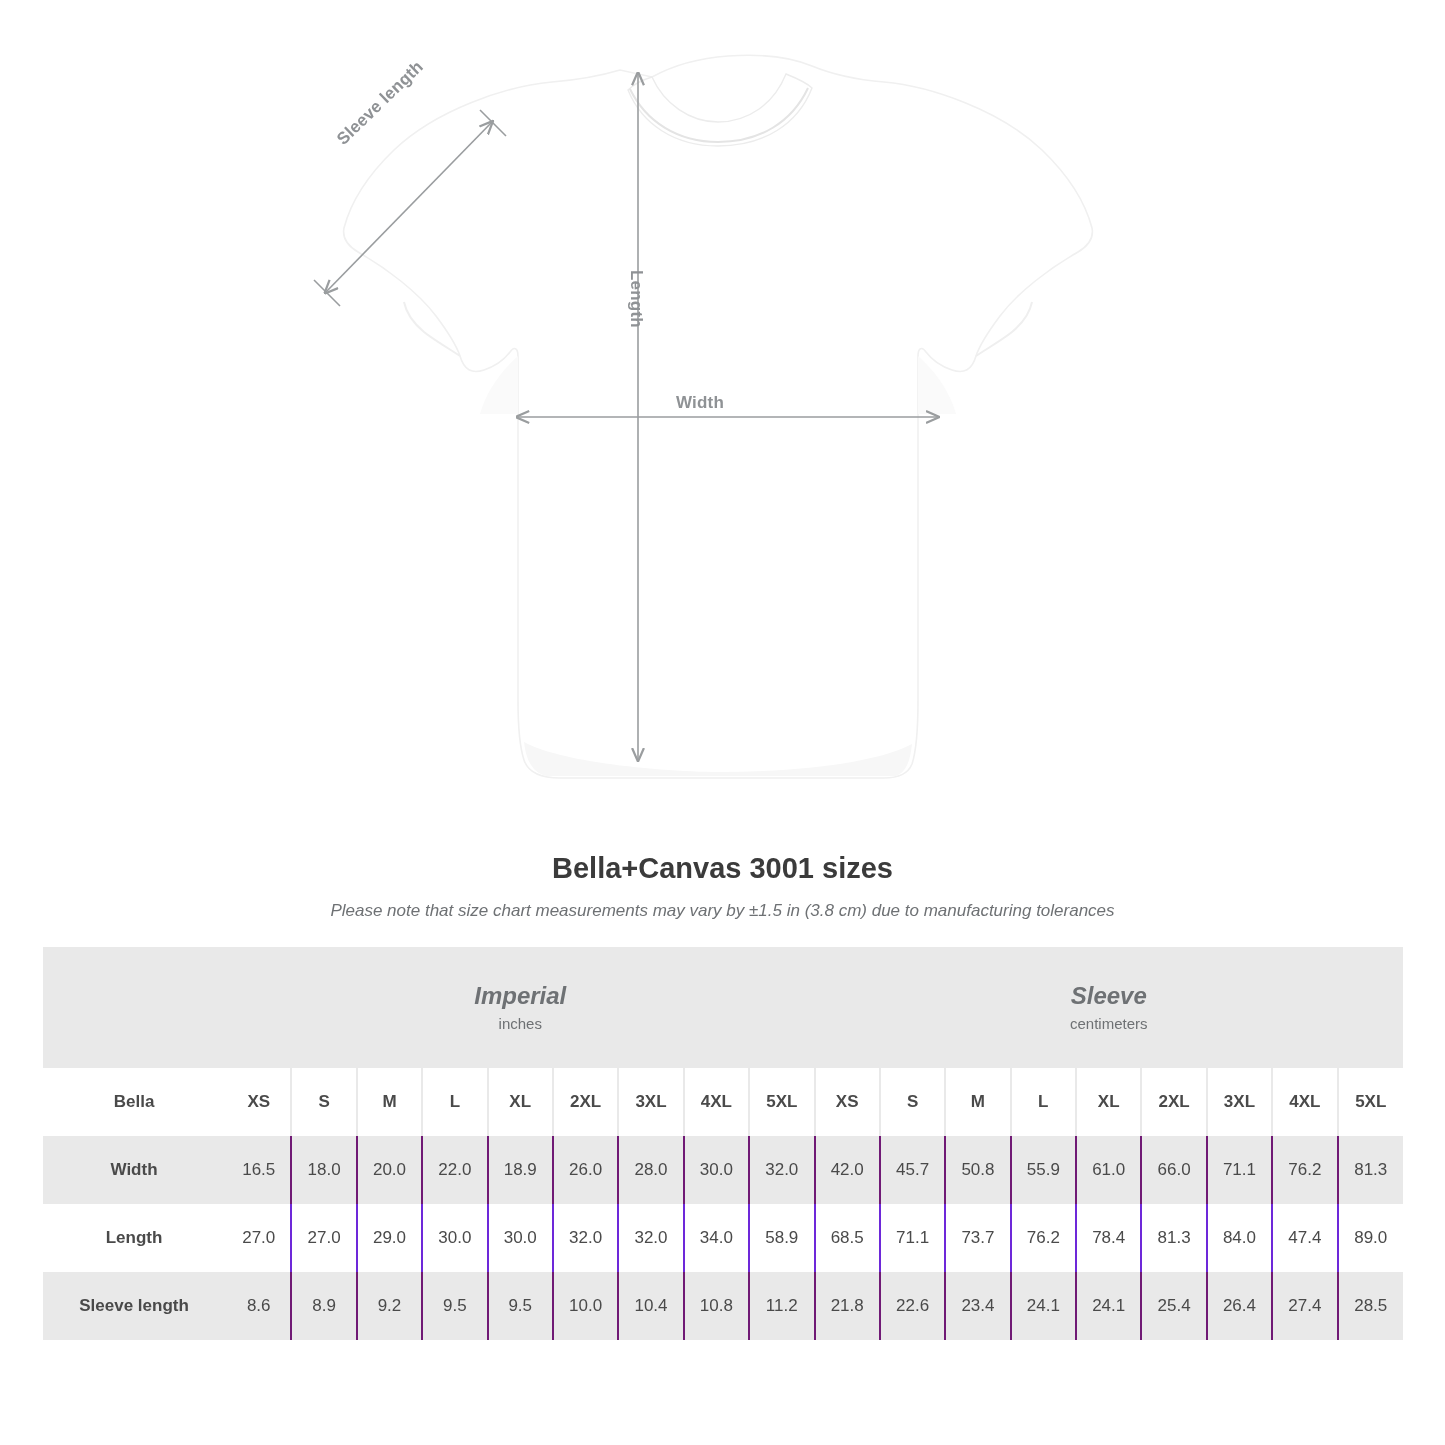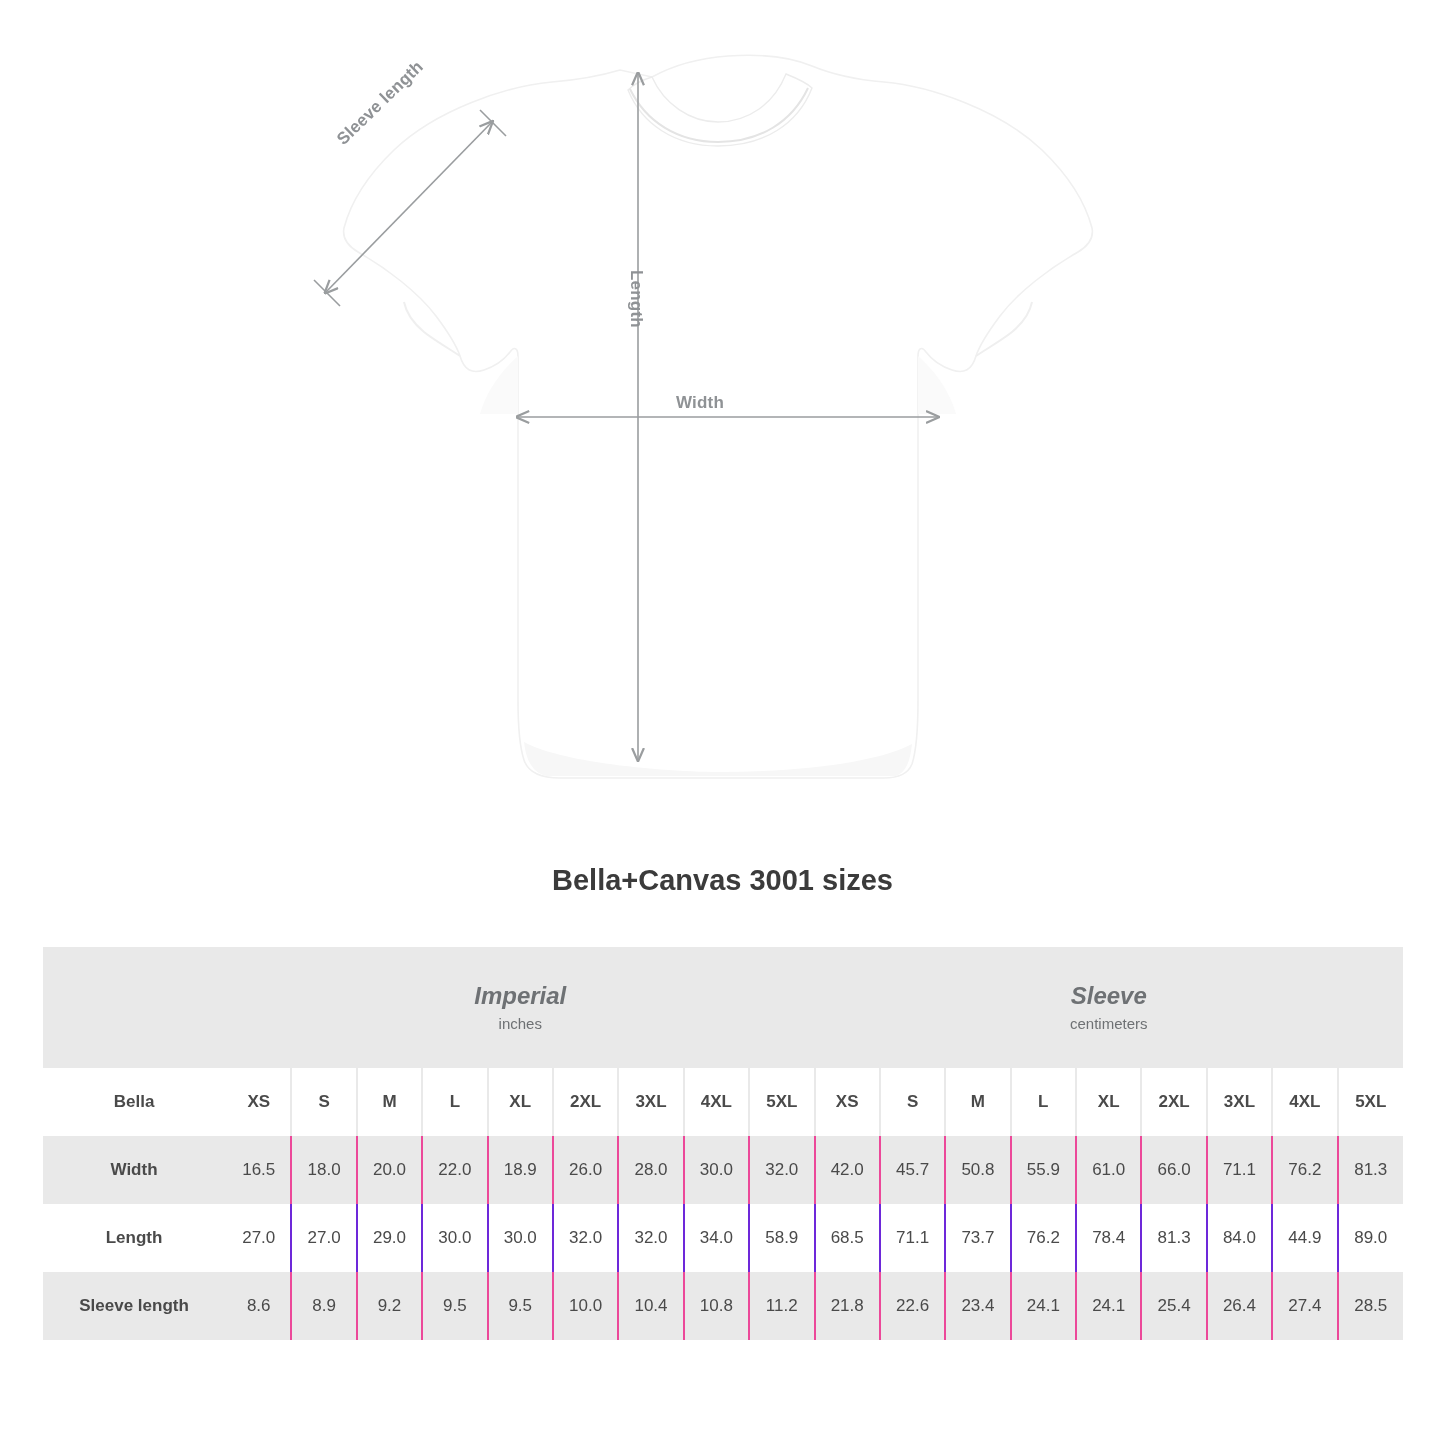--- a/index.html
+++ b/index.html
@@ -55,21 +55,21 @@
     left: 676px;
     top: 393px;
   }
 
   
   .title {
     text-align: center;
     font-size: 29px;
     font-weight: bold;
     color: #3b3b3b;
-    margin: 12px;
+    margin: 0;
     padding-top: 22px;
   }
   .subtitle {
     text-align: center;
     font-size: 17px;
     font-style: italic;
     color: #6e7174;
     margin: 16px 0 0 0;
     padding: 0 40px;
   }
@@ -128,21 +128,21 @@
   tr.r-data td {
     height: 68px;
     text-align: center;
     vertical-align: middle;
     font-size: 17px;
     color: #4a4a4a;
     border-right: 2px solid #ffffff;
   }
   tr.r-data.shade td {
     background: #e9e9e9;
-    border-right: 2px solid #ec4899;
+    border-right: 2px solid #701a75;
   }
   tr.r-data.plain td {
     background: #ffffff;
     border-right: 2px solid #6d28d9;
   }
   tr.r-data td:last-child, tr.r-size td:last-child { border-right: none; }
   tr.r-data td.row-head, tr.r-size td.row-head { border-right: 2px solid transparent; }
   tr.r-data.shade td.row-head { background: #e9e9e9; }
   tr.r-data.plain td.row-head { background: #ffffff; }
 </style>
@@ -222,20 +222,21 @@
         <line x1="518" y1="417" x2="938" y2="417" marker-start="url(#arrTail)" marker-end="url(#arrHead)"></line>
       </g>
     </svg>
 
     <div class="dim-label sleeve">Sleeve length</div>
     <div class="dim-label length">Length</div>
     <div class="dim-label width">Width</div>
   </div>
 
   <h1 class="title">Bella+Canvas 3001 sizes</h1>
+  <p class="subtitle">Please note that size chart measurements may vary by ±1.5 in (3.8 cm) due to manufacturing tolerances</p>
 
   <div class="table-wrap">
     <table class="size-chart">
       <colgroup>
         <col style="width:182px">
         <col style="width:65px">
           <col style="width:65px">
           <col style="width:65px">
         <col style="width:65px">
           <col style="width:65px">
@@ -322,21 +323,21 @@
           <td>32.0</td>
           <td>34.0</td>
           <td>58.9</td>
           <td>68.5</td>
           <td>71.1</td>
           <td>73.7</td>
           <td>76.2</td>
           <td>78.4</td>
           <td>81.3</td>
           <td>84.0</td>
-          <td>44.9</td>
+          <td>47.4</td>
           <td>89.0</td>
         </tr>
 
         <tr class="r-data shade">
           <td class="row-head">Sleeve length</td>
           <td>8.6</td>
           <td>8.9</td>
           <td>9.2</td>
           <td>9.5</td>
           <td>9.5</td>

